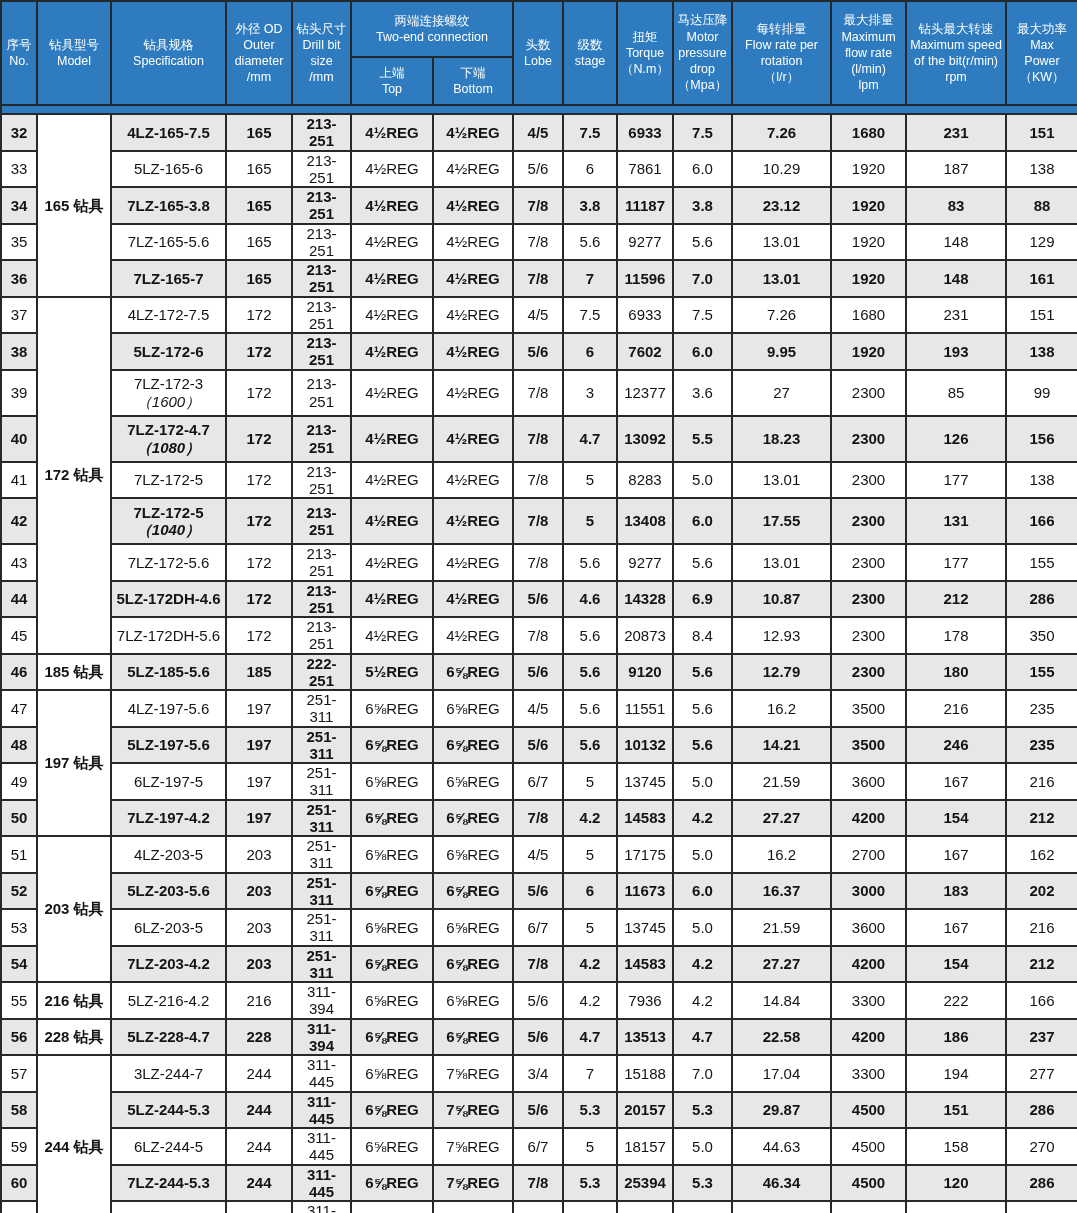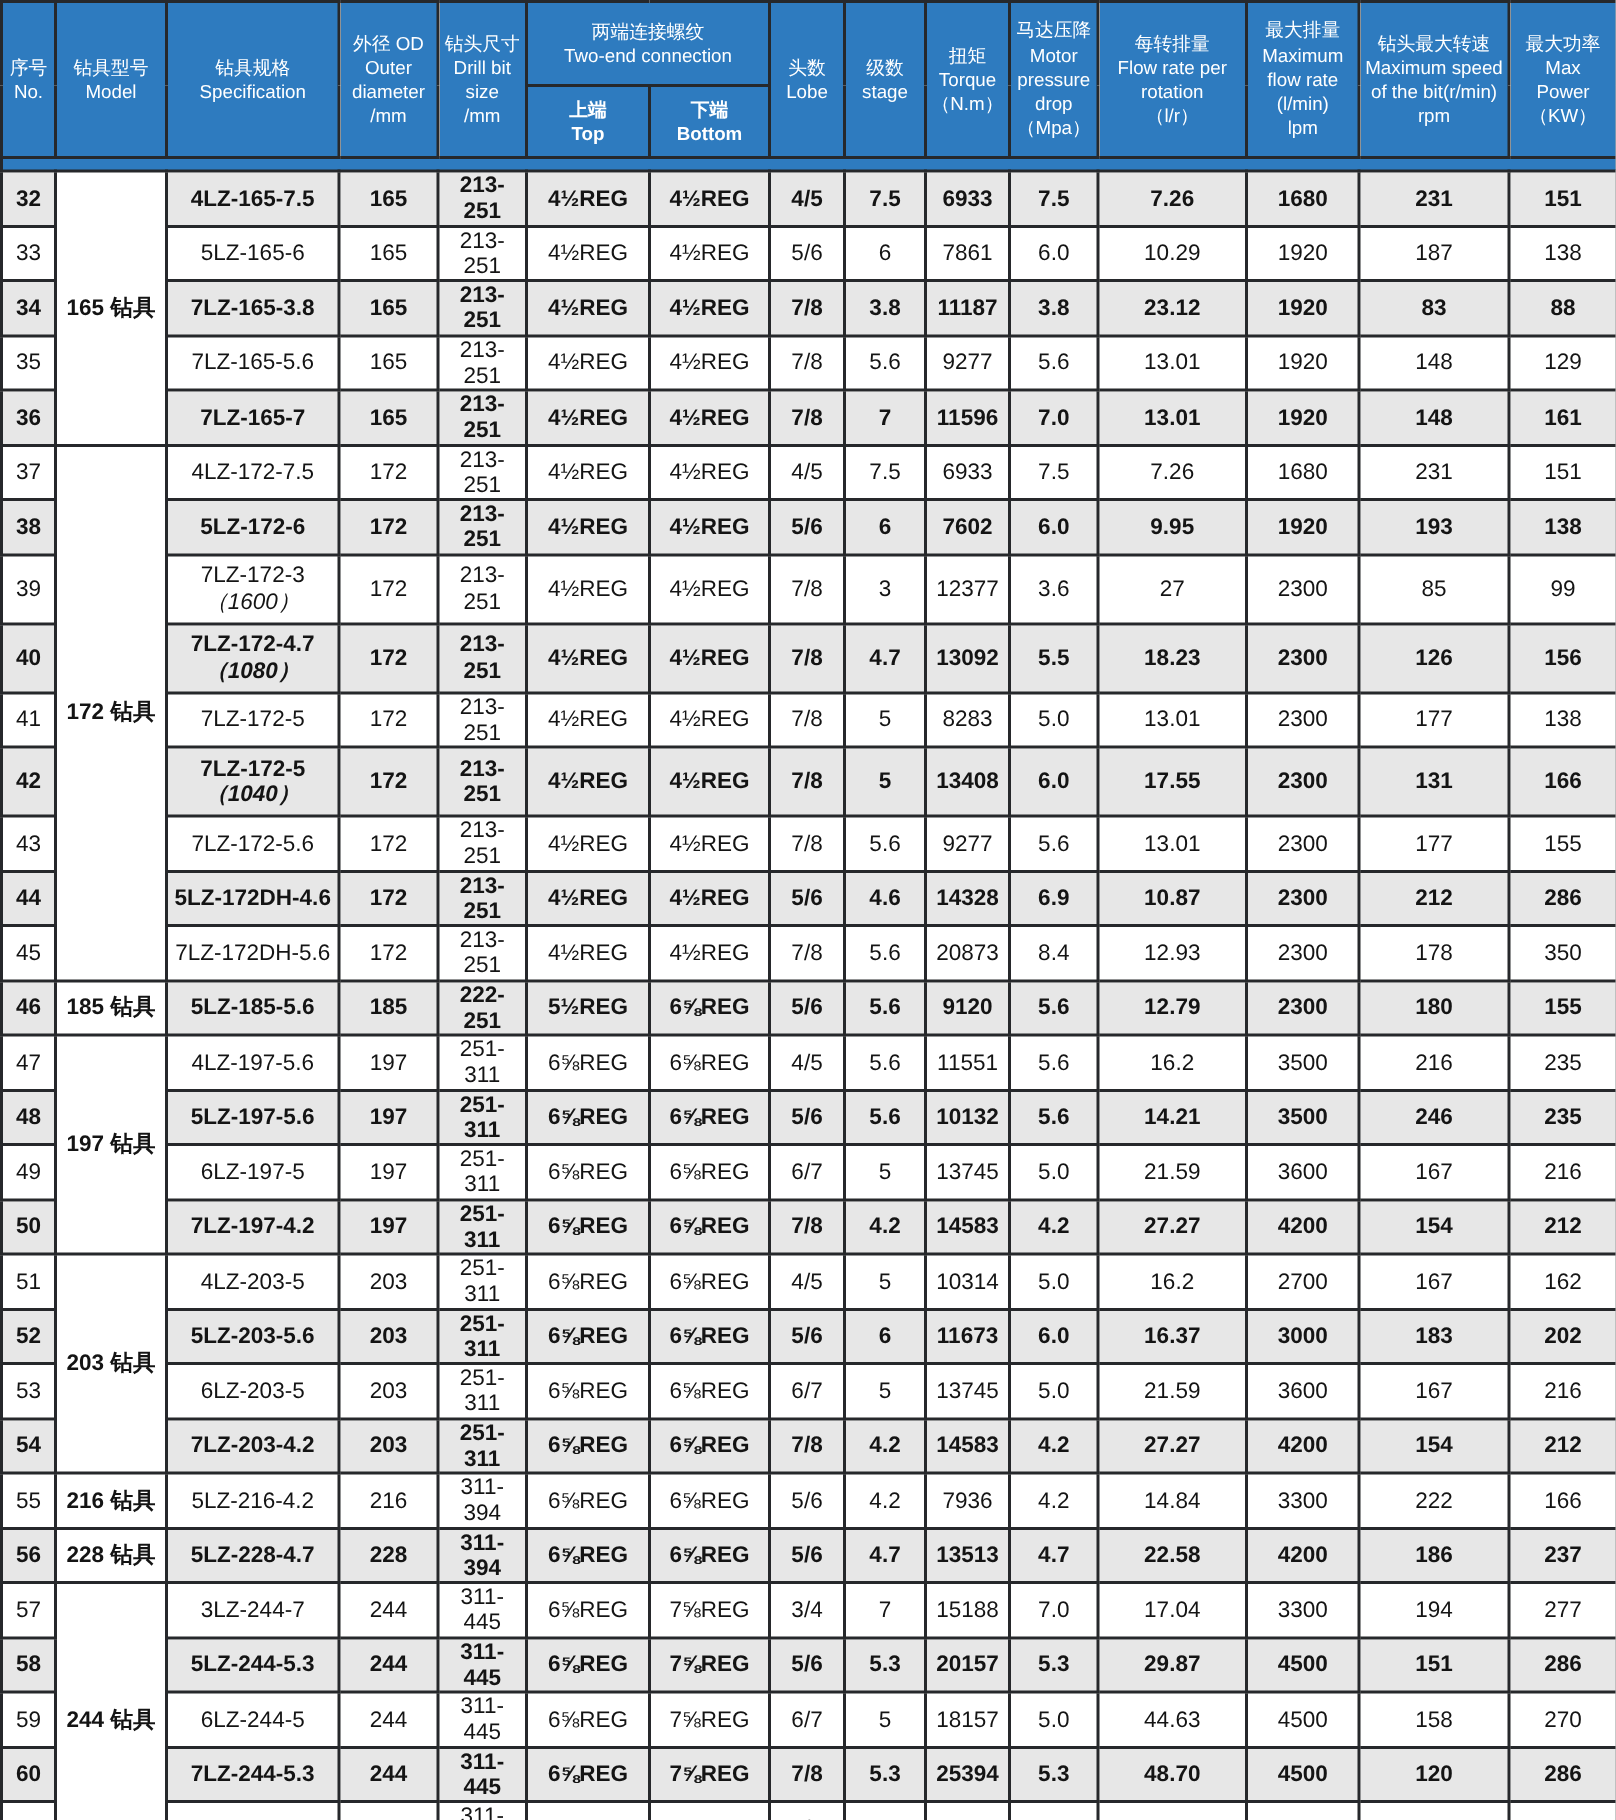--- a/index.html
+++ b/index.html
@@ -2,21 +2,21 @@
 <html><head>
 <meta charset="utf-8">
 <style>
   html,body{margin:0;padding:0;background:#ffffff;}
   body{width:1077px;font-family:"Liberation Sans","DejaVu Sans",sans-serif;}
   table{border-collapse:collapse;table-layout:fixed;width:1077px;}
   th,td{border:2px solid #26282b;text-align:center;vertical-align:middle;padding:0 2px;overflow:hidden;}
   thead th{background:#2e7bbf;color:#ffffff;font-weight:400;font-size:12.5px;line-height:1.3;padding:2px;}
   thead th .hl{white-space:pre-line;display:block;}
   thead tr.h1 th{height:50px;}
-  thead tr.h2 th{height:42px;font-weight:bold;}
+  thead tr.h2 th{height:42px;}
   thead tr.bar td{height:7px;background:#2e7bbf;border-top-width:2px;border-bottom-width:2px;padding:0;}
   tbody td{font-size:15px;color:#141414;height:32px;background:#ffffff;line-height:1.15;}
   tbody tr.shade td{background:#e7e7e7;font-weight:700;}
   tbody tr.tall td{height:44px;}
   tbody td.model{background:#ffffff !important;font-weight:700;white-space:nowrap;margin-left:38px;}
   tbody td.spec .note{display:block;font-style:italic;}
 </style>
 </head>
 <body>
 
@@ -440,21 +440,21 @@
       <tr>
         <td>51</td>
         <td class="model" rowspan="4">203 钻具</td>
         <td class="spec">4LZ-203-5</td>
         <td>203</td>
         <td>251-311</td>
         <td>6⅝REG</td>
         <td>6⅝REG</td>
         <td>4/5</td>
         <td>5</td>
-        <td>10314</td>
+        <td>17175</td>
         <td>5.0</td>
         <td>16.2</td>
         <td>2700</td>
         <td>167</td>
         <td>162</td>
       </tr>
       <tr class="shade">
         <td>52</td>
         <td class="spec">5LZ-203-5.6</td>
         <td>203</td>
@@ -589,21 +589,21 @@
         <td>60</td>
         <td class="spec">7LZ-244-5.3</td>
         <td>244</td>
         <td>311-445</td>
         <td>6⅝REG</td>
         <td>7⅝REG</td>
         <td>7/8</td>
         <td>5.3</td>
         <td>25394</td>
         <td>5.3</td>
-        <td>48.70</td>
+        <td>46.34</td>
         <td>4500</td>
         <td>120</td>
         <td>286</td>
       </tr>
       <tr>
         <td>61</td>
         <td class="spec">5LZ-244DH-4</td>
         <td>244</td>
         <td>311-445</td>
         <td>6⅝REG</td>

